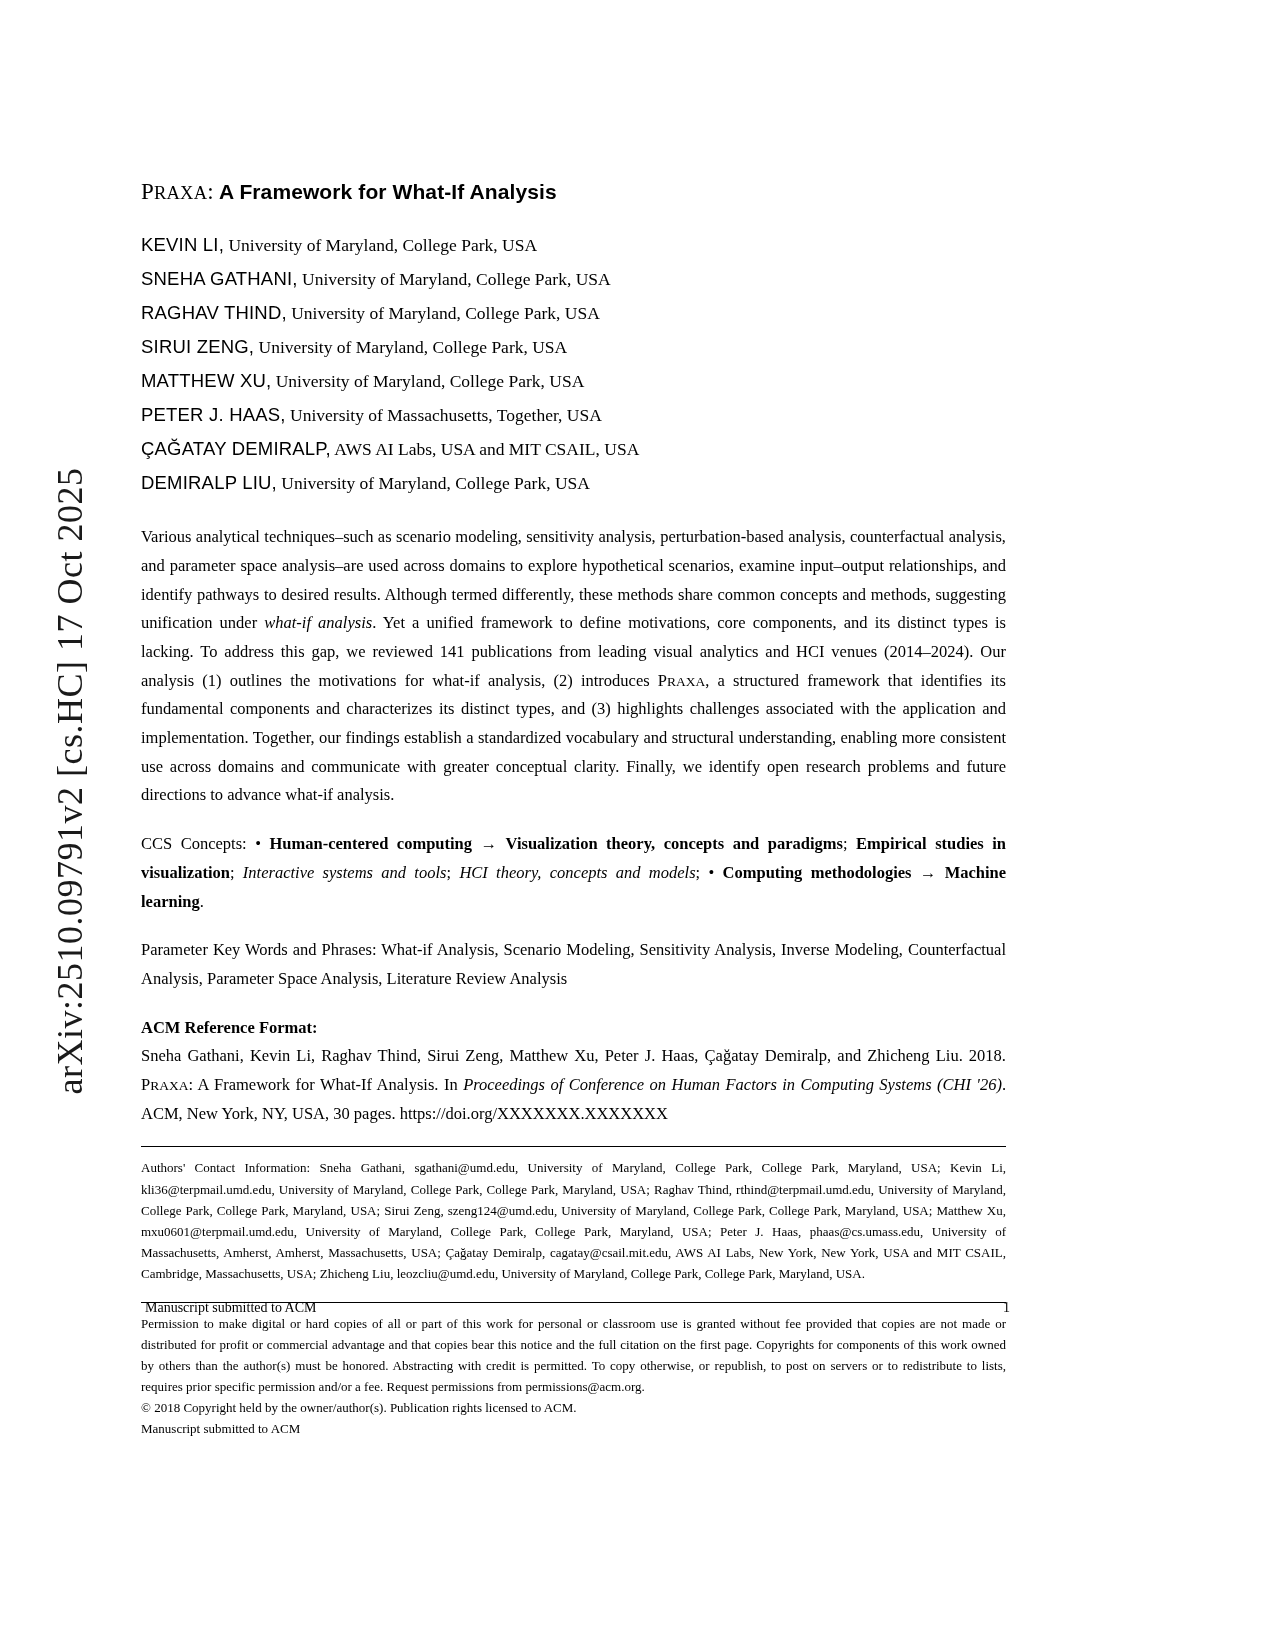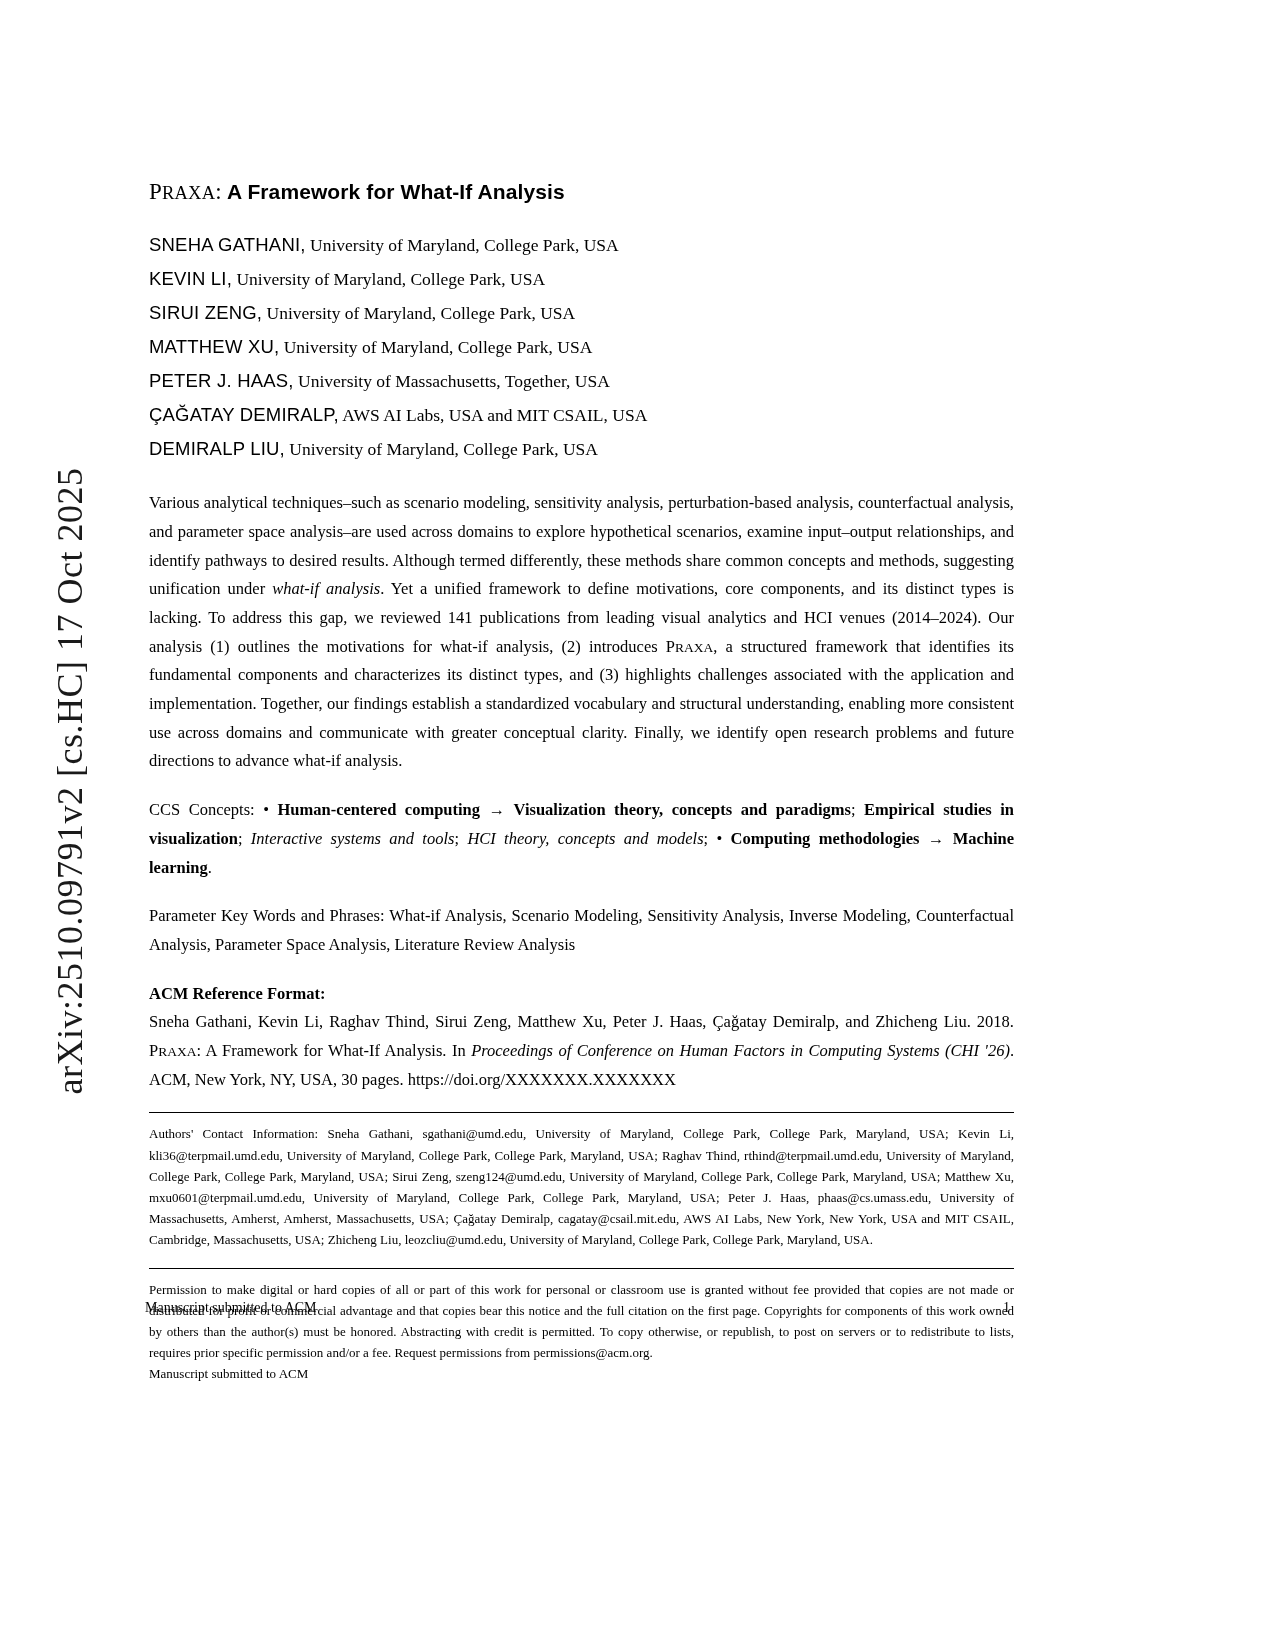--- a/index.html
+++ b/index.html
@@ -35,21 +35,21 @@
     font-family: "Liberation Serif", serif;
     font-size: 36px;
     letter-spacing: 0.5px;
     color: #1a1a1a;
     white-space: nowrap;
   }
 
   
   #page {
     position: absolute;
-    left: 149px;
+    left: 141px;
     top: 0;
     width: 865px;
   }
 
   
   .paper-title {
     margin: 0;
     padding-top: 178px;
     font-family: "Liberation Sans", sans-serif;
     font-size: 21px;
@@ -158,22 +158,23 @@
 
 <div id="arxiv-stamp">
   <div class="stamp-text">arXiv:2510.09791v2  [cs.HC]  17 Oct 2025</div>
 </div>
 
 <div id="page">
 
   <h1 class="paper-title"><span class="smallcaps-serif"><span>P</span><span class="sc-small">RAXA</span><span>:</span></span> <span>A Framework for What-If Analysis</span></h1>
 
   <div id="authors">
+    <div class="author-line"><span class="author-name">KEVIN LI,</span> <span class="author-affil">University of Maryland, College Park, USA</span></div>
     <div class="author-line"><span class="author-name">SNEHA GATHANI,</span> <span class="author-affil">University of Maryland, College Park, USA</span></div>
-    <div class="author-line"><span class="author-name">KEVIN LI,</span> <span class="author-affil">University of Maryland, College Park, USA</span></div>
+    <div class="author-line"><span class="author-name">RAGHAV THIND,</span> <span class="author-affil">University of Maryland, College Park, USA</span></div>
     <div class="author-line"><span class="author-name">SIRUI ZENG,</span> <span class="author-affil">University of Maryland, College Park, USA</span></div>
     <div class="author-line"><span class="author-name">MATTHEW XU,</span> <span class="author-affil">University of Maryland, College Park, USA</span></div>
     <div class="author-line"><span class="author-name">PETER J. HAAS,</span> <span class="author-affil">University of Massachusetts, Together, USA</span></div>
     <div class="author-line"><span class="author-name">ÇAĞATAY DEMIRALP,</span> <span class="author-affil">AWS AI Labs, USA and MIT CSAIL, USA</span></div>
     <div class="author-line"><span class="author-name">DEMIRALP LIU,</span> <span class="author-affil">University of Maryland, College Park, USA</span></div>
   </div>
 
   <div id="abstract"><span>Various analytical techniques–such as scenario modeling, sensitivity analysis, perturbation-based analysis, counterfactual analysis, and parameter space analysis–are used across domains to explore hypothetical scenarios, examine input–output relationships, and identify pathways to desired results. Although termed differently, these methods share common concepts and methods, suggesting unification under </span><i>what-if analysis</i><span>. Yet a unified framework to define motivations, core components, and its distinct types is lacking. To address this gap, we reviewed 141 publications from leading visual analytics and HCI venues (2014–2024). Our analysis (1) outlines the motivations for what-if analysis, (2) introduces </span><span class="sc"><span>P</span><span class="sc-small">RAXA</span></span><span>, a structured framework that identifies its fundamental components and characterizes its distinct types, and (3) highlights challenges associated with the application and implementation. Together, our findings establish a standardized vocabulary and structural understanding, enabling more consistent use across domains and communicate with greater conceptual clarity. Finally, we identify open research problems and future directions to advance what-if analysis.</span></div>
 
   <div class="meta-block"><span>CCS Concepts:</span> <span>•</span> <b>Human-centered computing</b> <span>→</span> <b>Visualization theory, concepts and paradigms</b><span>;</span> <b>Empirical studies in visualization</b><span>;</span> <i>Interactive systems and tools</i><span>;</span> <i>HCI theory, concepts and models</i><span>;</span> <span>•</span> <b>Computing methodologies</b> <span>→</span> <b>Machine learning</b><span>.</span></div>
@@ -183,20 +184,21 @@
   <div id="acm-ref"><span class="ref-head">ACM Reference Format:</span><span>Sneha Gathani, Kevin Li, Raghav Thind, Sirui Zeng, Matthew Xu, Peter J. Haas, Çağatay Demiralp, and Zhicheng Liu. 2018. </span><span class="sc"><span>P</span><span class="sc-small">RAXA</span></span><span>: A Framework for What-If Analysis. In </span><i>Proceedings of Conference on Human Factors in Computing Systems (CHI '26)</i><span>. ACM, New York, NY, USA, 30 pages. https://doi.org/XXXXXXX.XXXXXXX</span></div>
 
   <hr class="hrule">
 
   <div class="footnote contact">Authors' Contact Information: Sneha Gathani, sgathani@umd.edu, University of Maryland, College Park, College Park, Maryland, USA; Kevin Li, kli36@terpmail.umd.edu, University of Maryland, College Park, College Park, Maryland, USA; Raghav Thind, rthind@terpmail.umd.edu, University of Maryland, College Park, College Park, Maryland, USA; Sirui Zeng, szeng124@umd.edu, University of Maryland, College Park, College Park, Maryland, USA; Matthew Xu, mxu0601@terpmail.umd.edu, University of Maryland, College Park, College Park, Maryland, USA; Peter J. Haas, phaas@cs.umass.edu, University of Massachusetts, Amherst, Amherst, Massachusetts, USA; Çağatay Demiralp, cagatay@csail.mit.edu, AWS AI Labs, New York, New York, USA and MIT CSAIL, Cambridge, Massachusetts, USA; Zhicheng Liu, leozcliu@umd.edu, University of Maryland, College Park, College Park, Maryland, USA.</div>
 
   <hr class="hrule">
 
   <div class="footnote">
     <span class="permission-line">Permission to make digital or hard copies of all or part of this work for personal or classroom use is granted without fee provided that copies are not made or distributed for profit or commercial advantage and that copies bear this notice and the full citation on the first page. Copyrights for components of this work owned by others than the author(s) must be honored. Abstracting with credit is permitted. To copy otherwise, or republish, to post on servers or to redistribute to lists, requires prior specific permission and/or a fee. Request permissions from permissions@acm.org.</span>
+    <span class="permission-line">© 2018 Copyright held by the owner/author(s). Publication rights licensed to ACM.</span>
     <span class="permission-line">Manuscript submitted to ACM</span>
   </div>
 </div>
 
 <div id="page-footer">
   <span>Manuscript submitted to ACM</span>
   <span>1</span>
 </div>
 
 </body></html>

